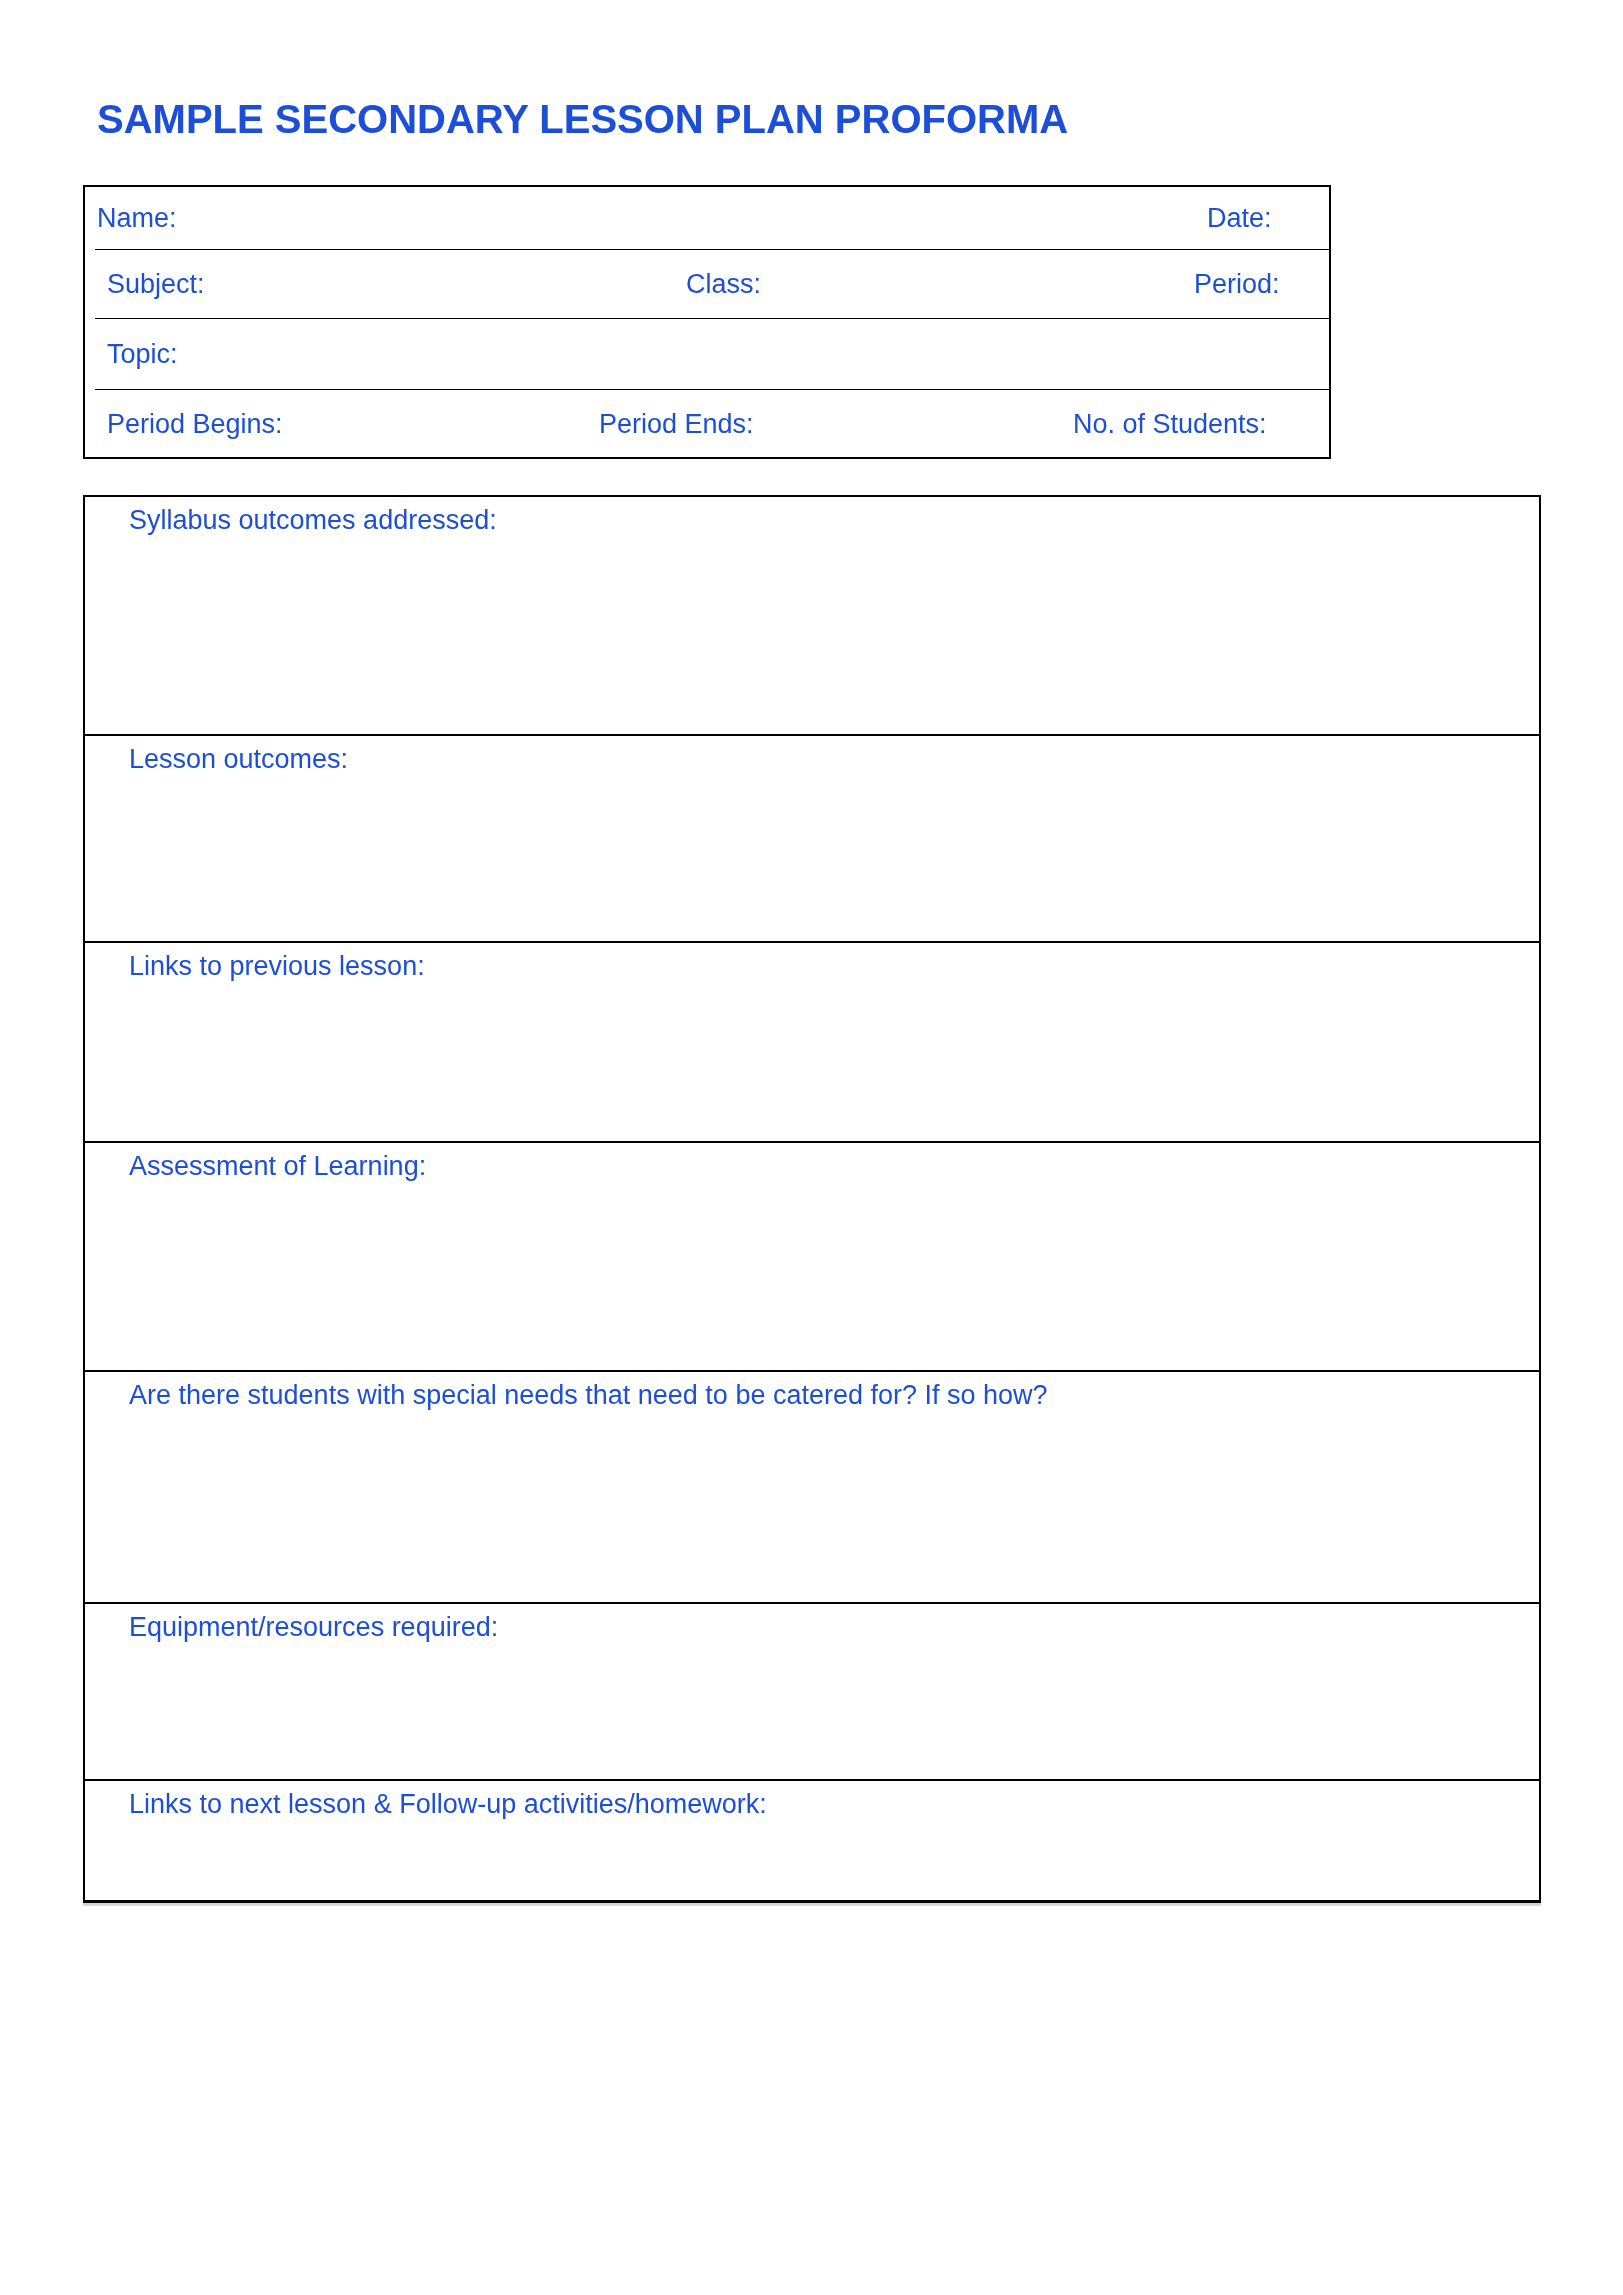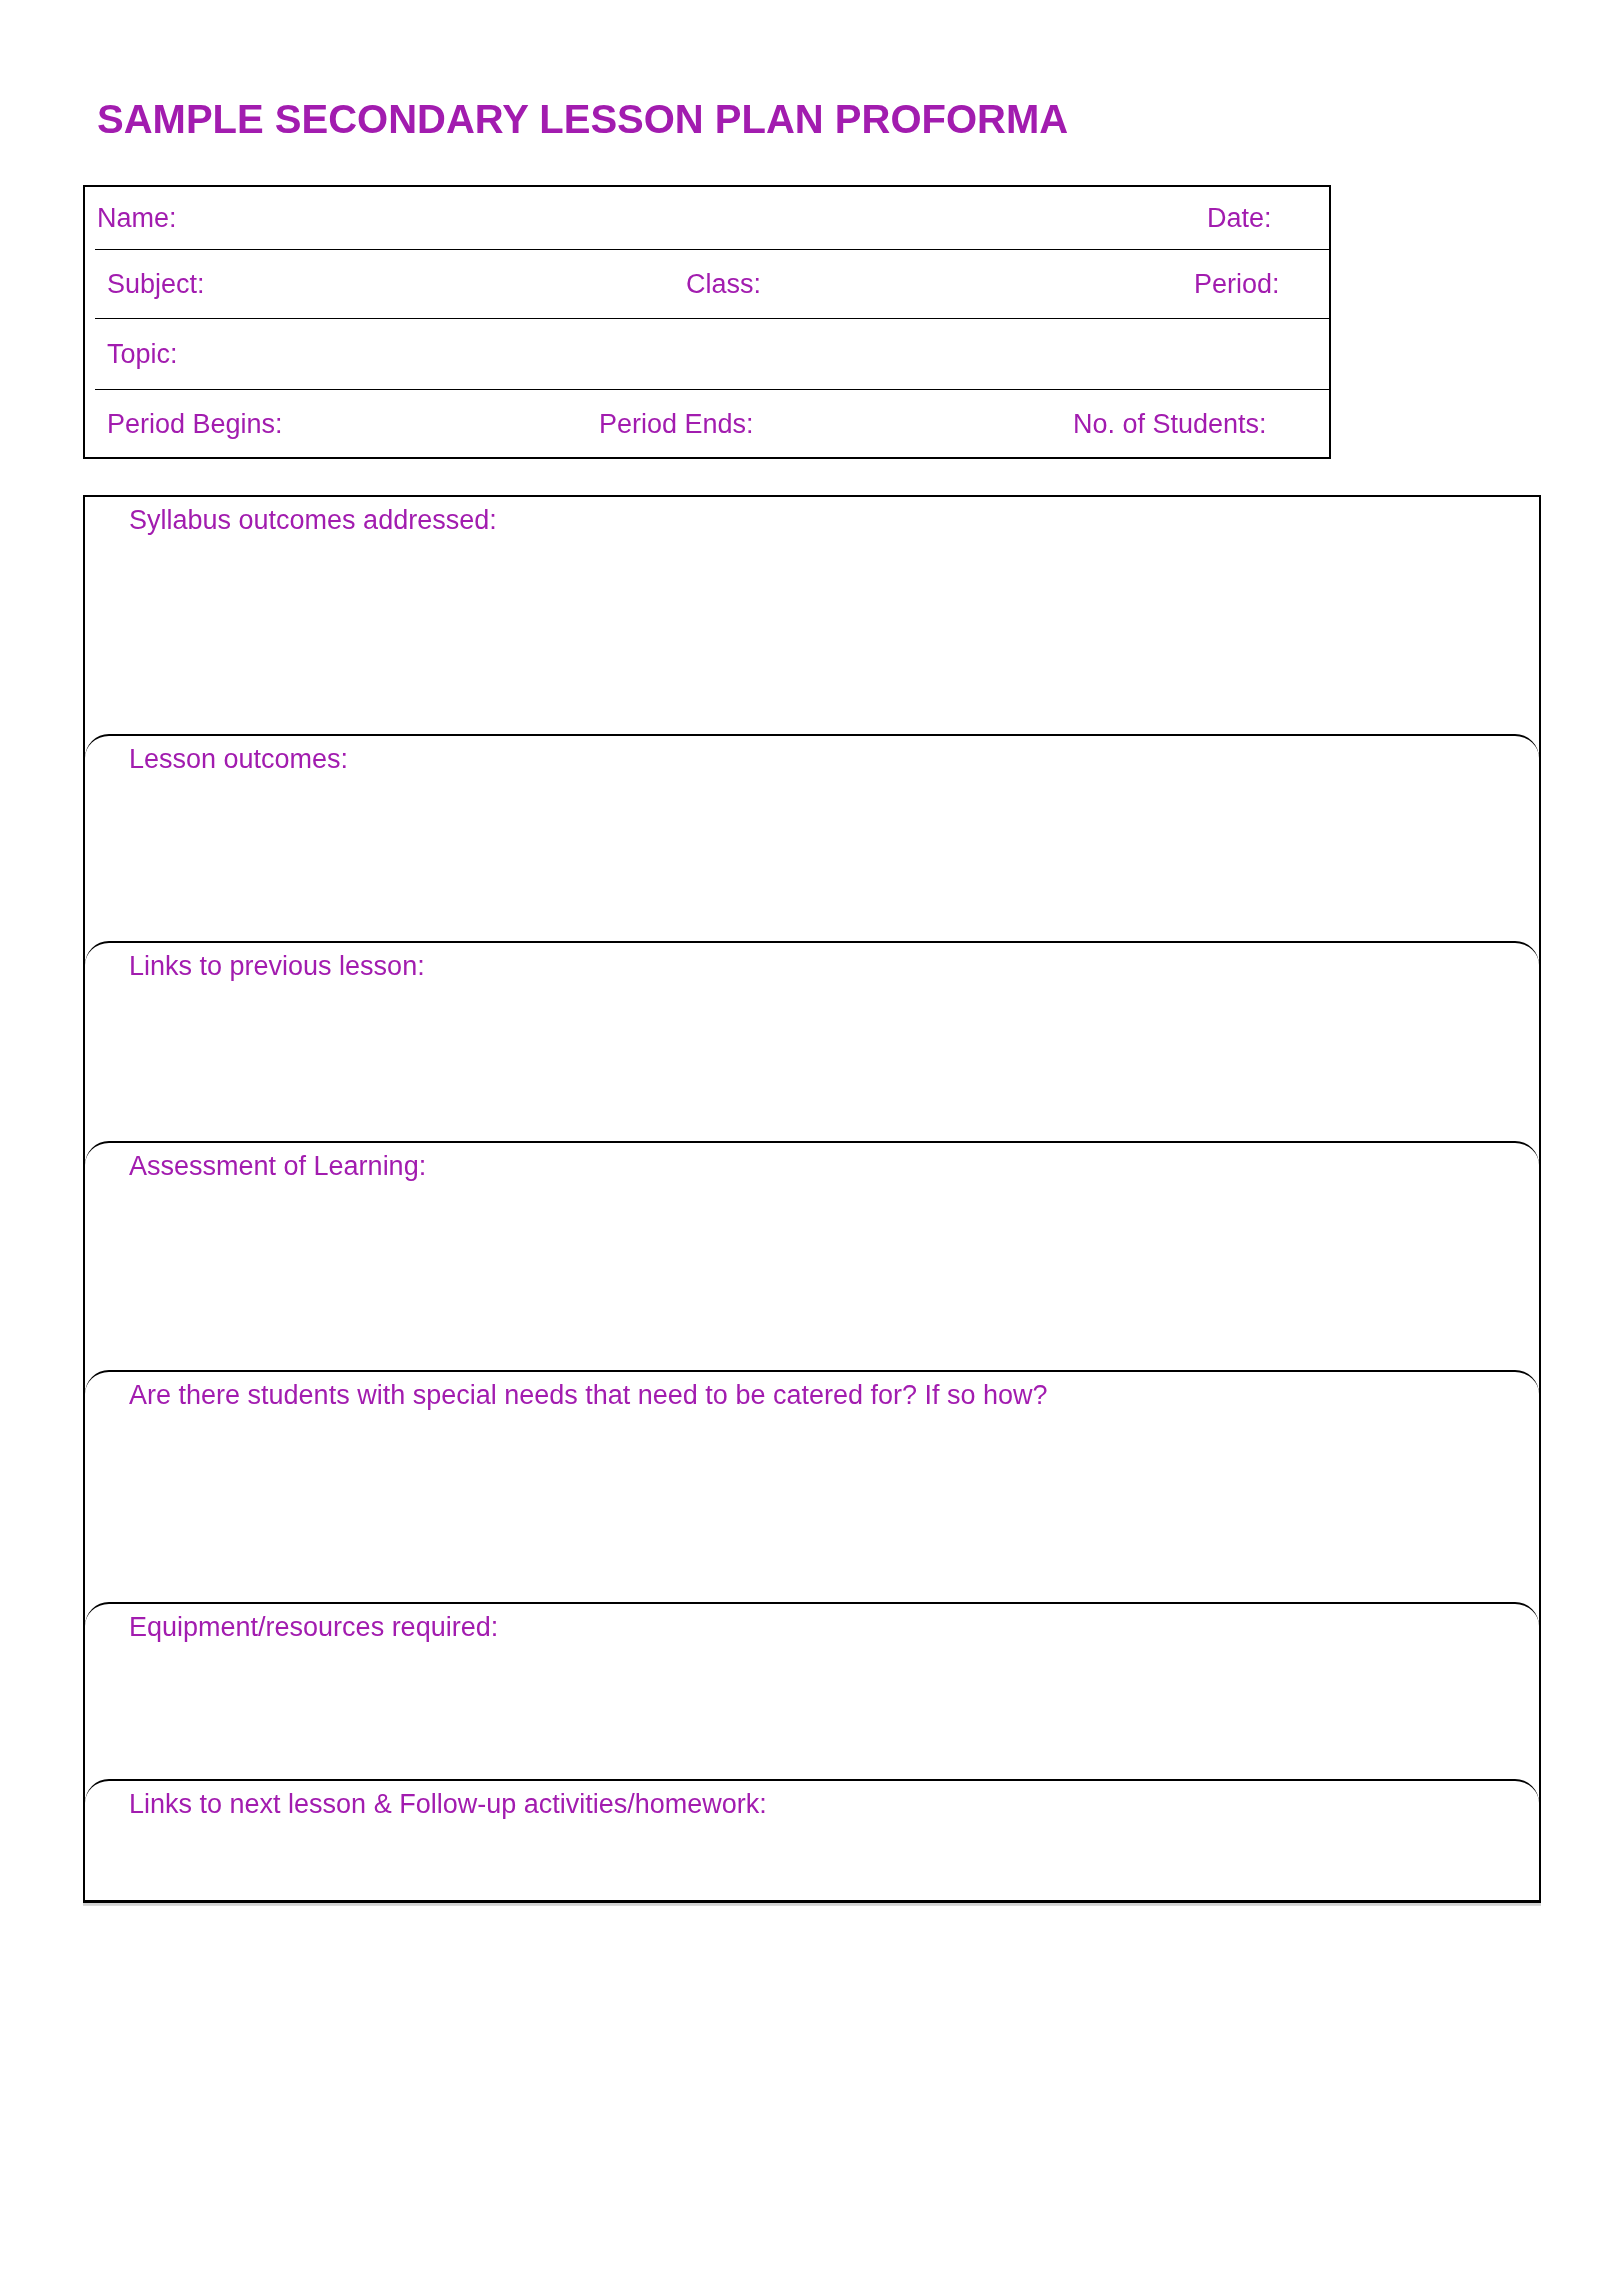--- a/index.html
+++ b/index.html
@@ -1,20 +1,20 @@
 <!DOCTYPE html>
 <html style="font-size:14.7px"><head>
 <meta charset="utf-8">
 <style>
   html, body { margin:0; padding:0; background:#ffffff; }
   .page {
     position:relative;
     width:1624px; height:2296px;
     background:#ffffff;
-    color:#a21caf;
+    color:#1d4ed8;
     font-family:"Liberation Sans", sans-serif;
     overflow:hidden;
   }
   .doc-title {
     position:absolute;
     left:97px; top:99px;
     font-size:40px;
     font-weight:700;
     line-height:1;
     letter-spacing:0px;
@@ -54,21 +54,21 @@
     border:2.8px solid #000;
     border-bottom-width:3.7px;
     box-sizing:border-box;
     background:#fff;
     box-shadow:0 2.8px 0 rgba(0,0,0,0.18);
   }
   .section-row {
     position:relative;
     box-sizing:border-box;
   }
-  .section-row + .section-row { border-top:2.8px solid #000;border-radius:24px; }
+  .section-row + .section-row { border-top:2.8px solid #000; }
   .section-label {
     position:absolute;
     left:12px; top:7.3px;
     font-size:27px;
     line-height:1.25;
     white-space:nowrap;
     margin-left:32px;
   }
 </style>
 </head>

